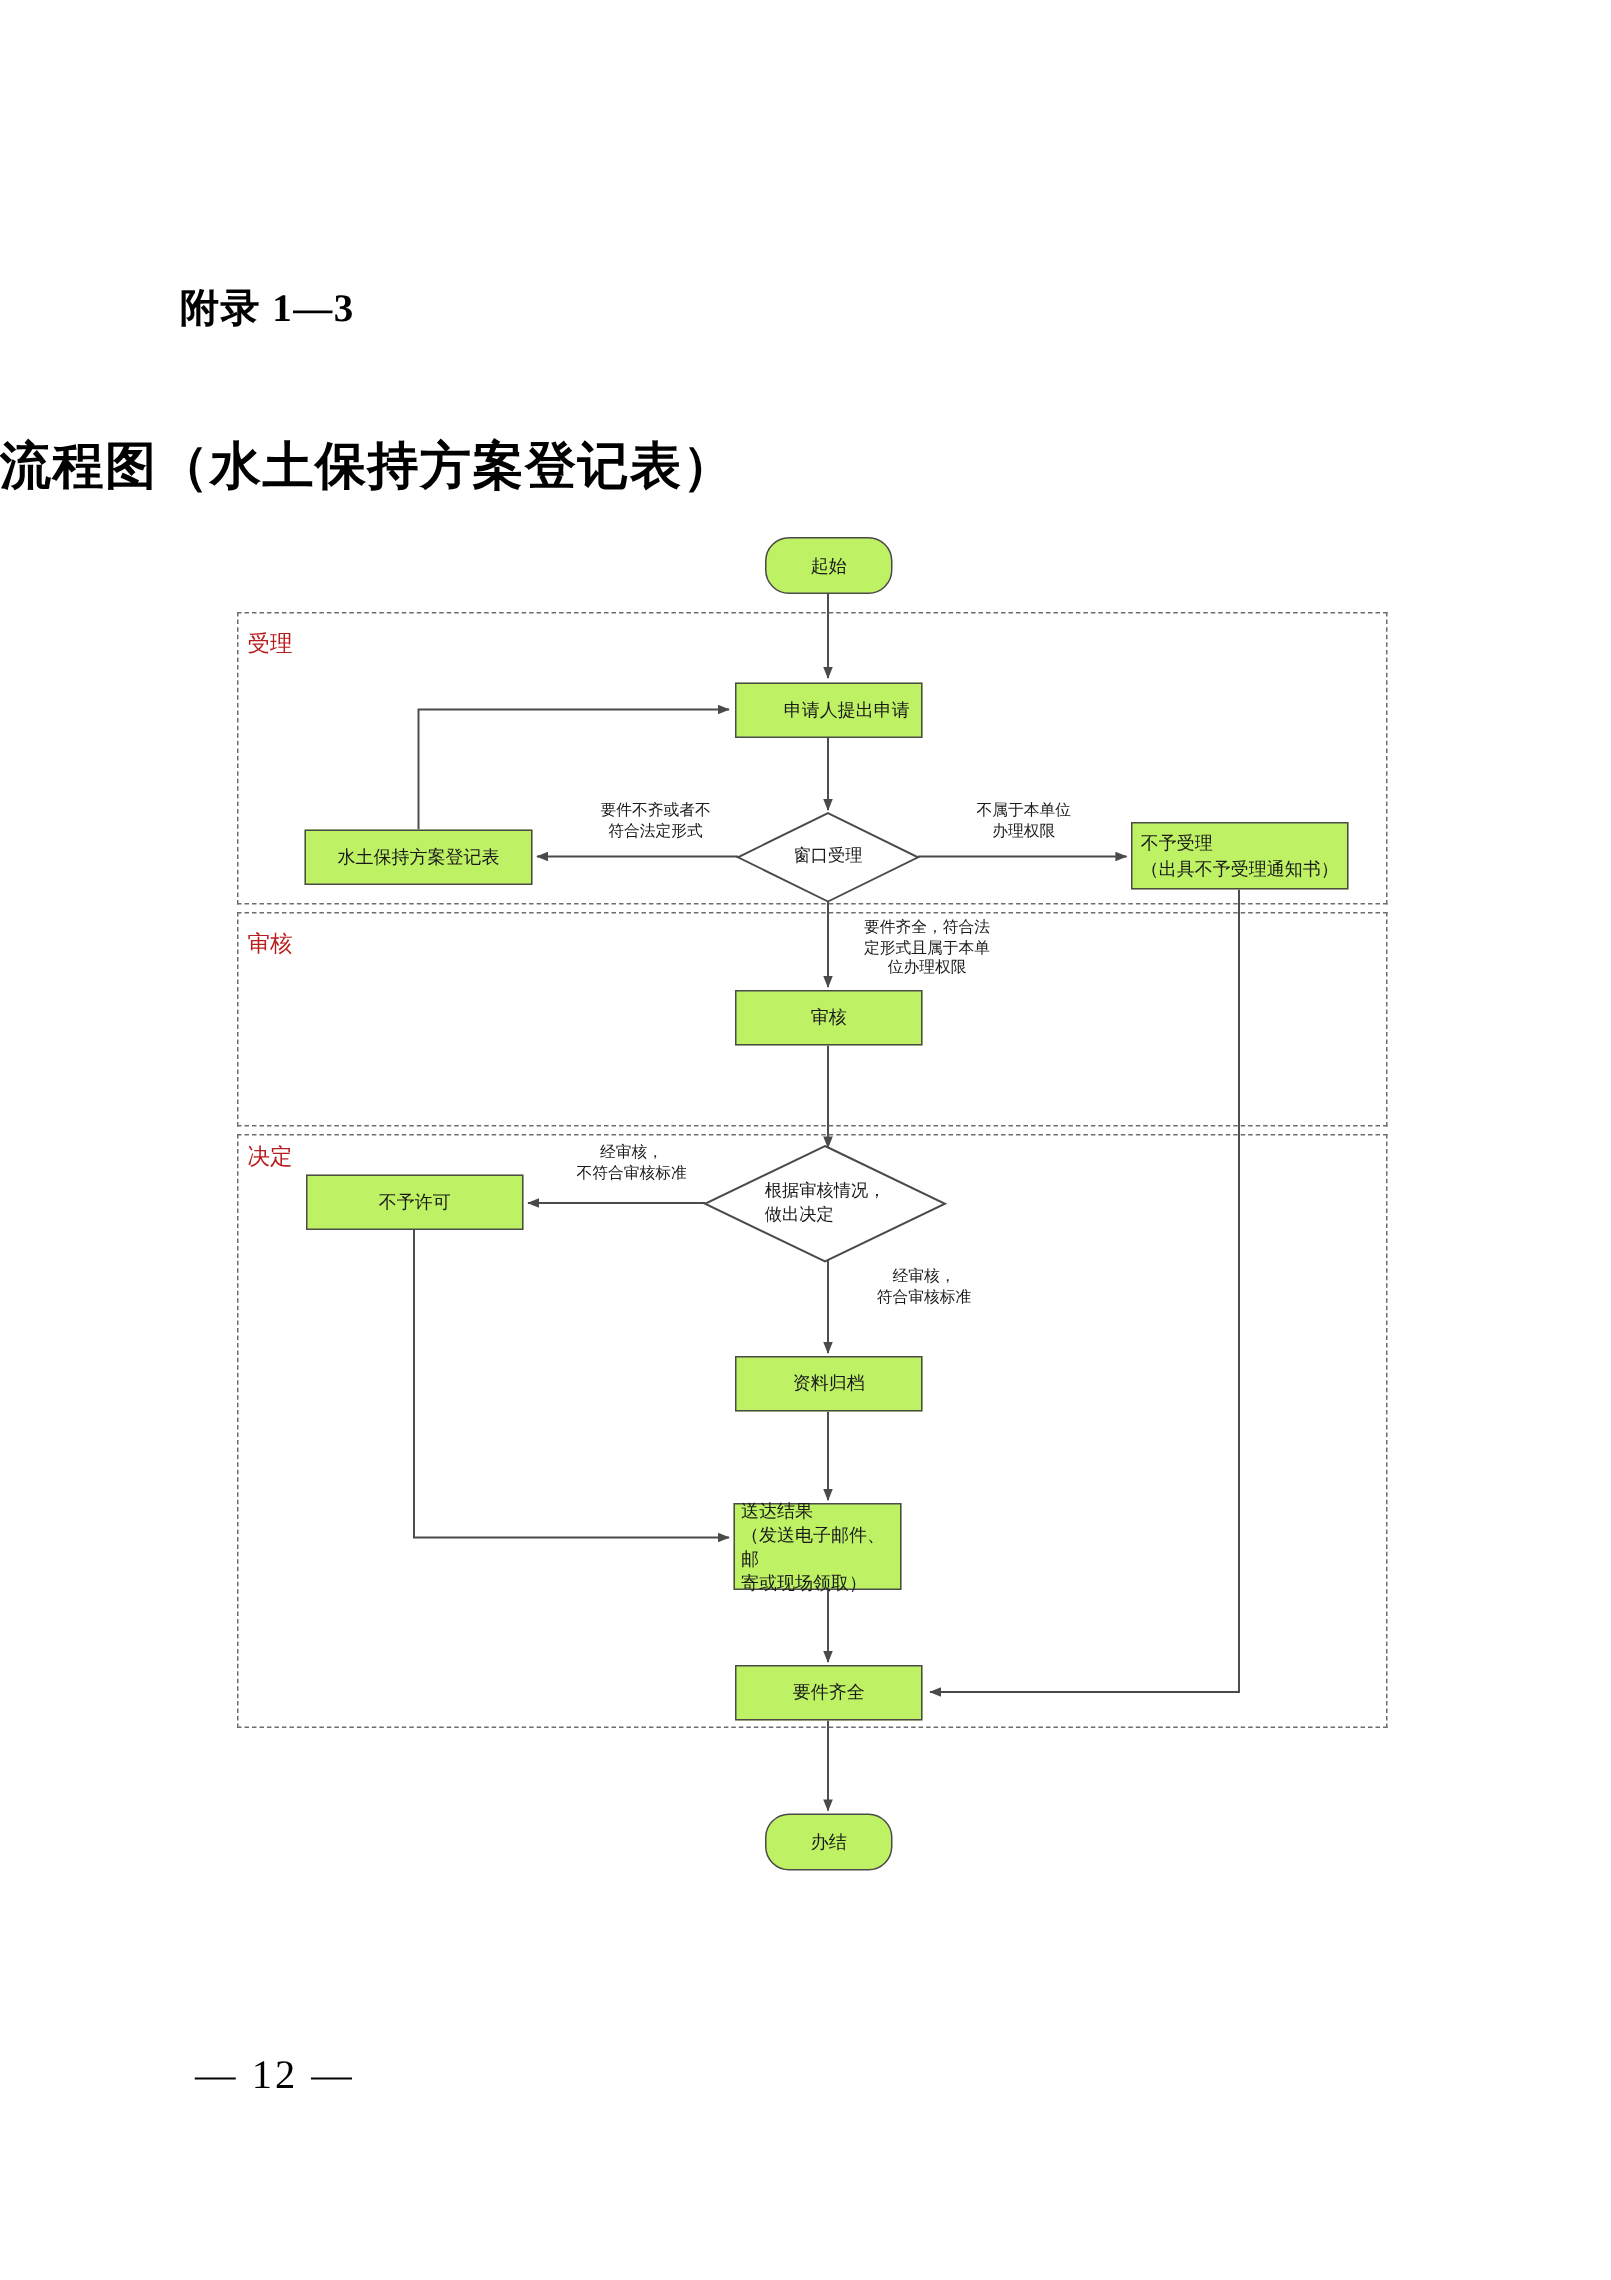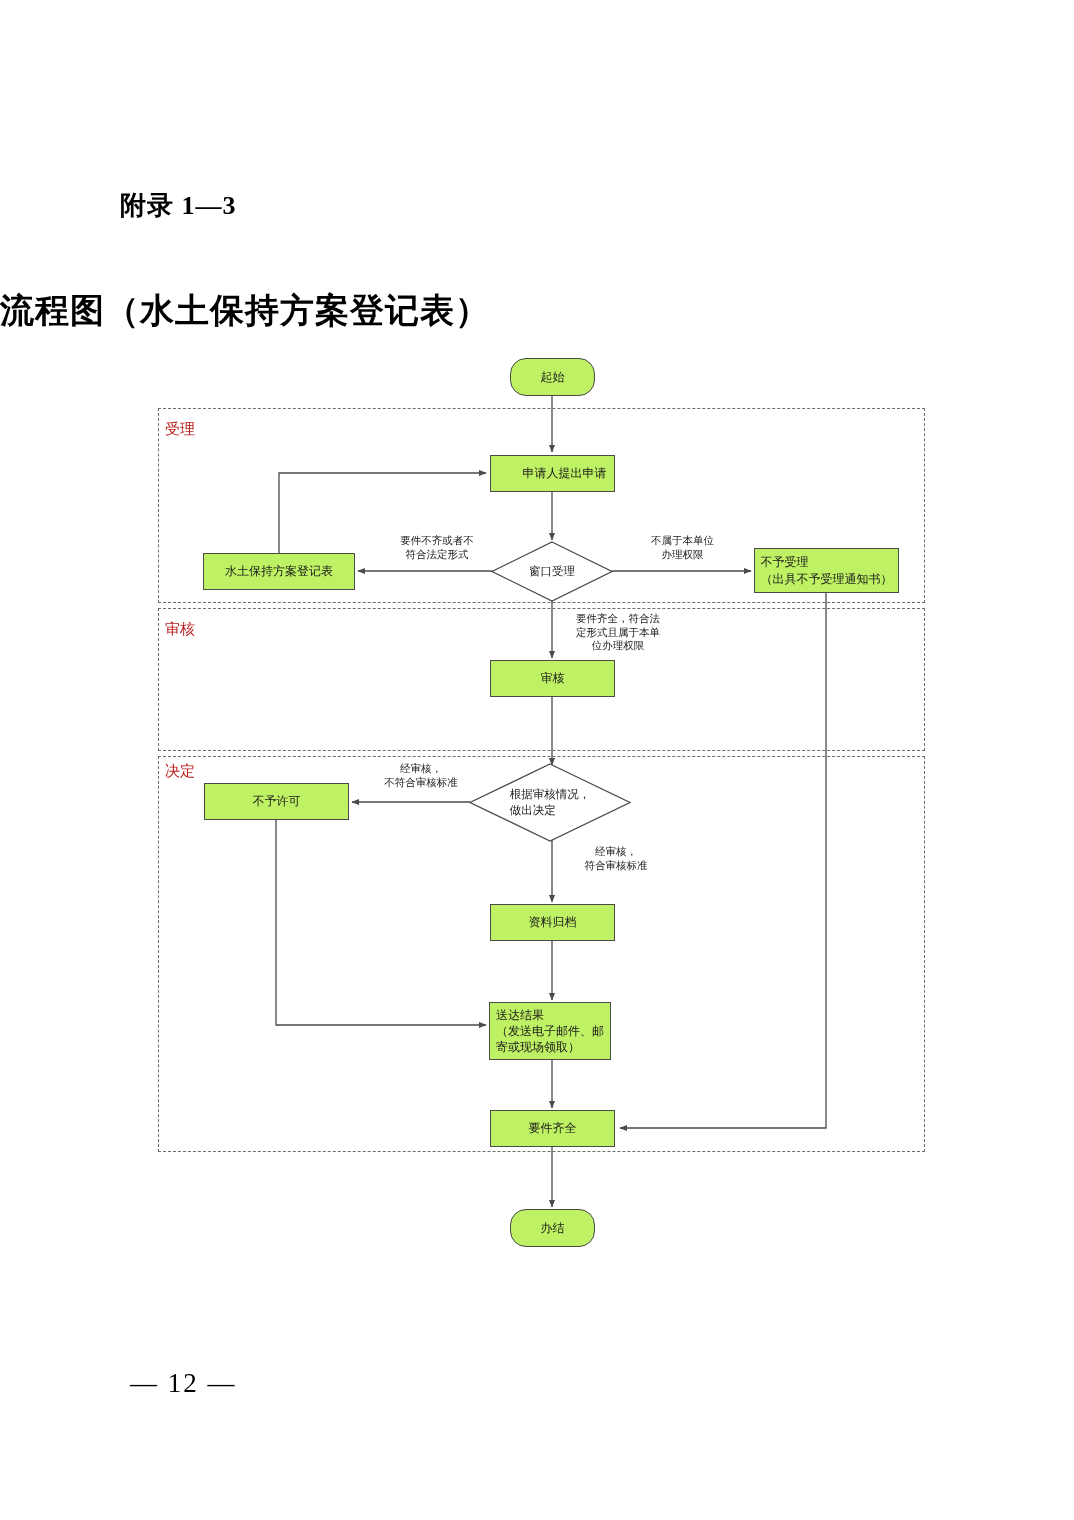--- a/index.html
+++ b/index.html
@@ -201,21 +201,21 @@
 
     <div class="diamond-wrap" style="left:470px; top:764px; width:160px; height:77px;">
       <span class="diamond-label">根据审核情况，
 做出决定</span>
     </div>
 
     <div class="node" style="left:204px; top:783px; width:145px; height:37px;">不予许可</div>
 
     <div class="node" style="left:490px; top:904px; width:125px; height:37px;">资料归档</div>
 
-    <div class="node" style="left:489px; top:1002px; width:122px; height:58px;">送达结果
+    <div class="node" style="left:489px; top:1002px; width:112px; height:58px;">送达结果
 （发送电子邮件、邮
 寄或现场领取）</div>
 
     <div class="node" style="left:490px; top:1110px; width:125px; height:37px;">要件齐全</div>
 
     <div class="node terminator" style="left:510px; top:1209px; width:85px; height:38px;">办结</div>
 
     <div class="edge-label" style="left:372px; top:534px; width:130px;">要件不齐或者不
 符合法定形式</div>
 

